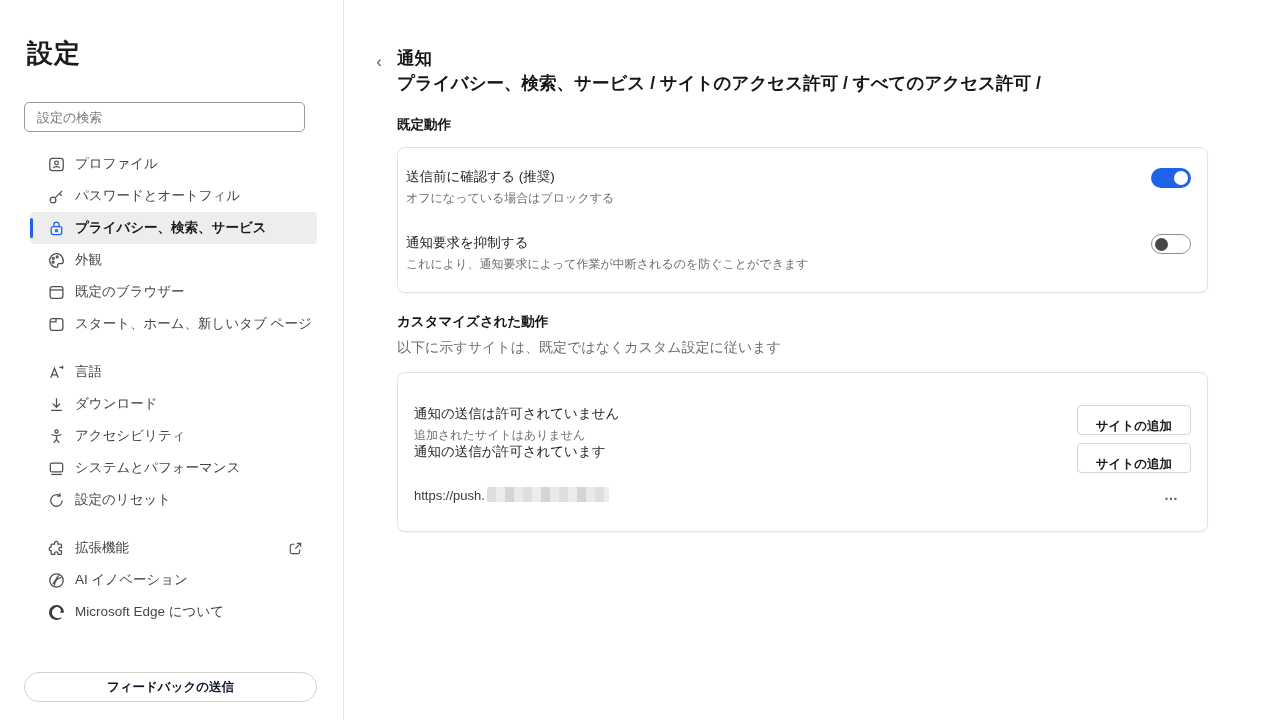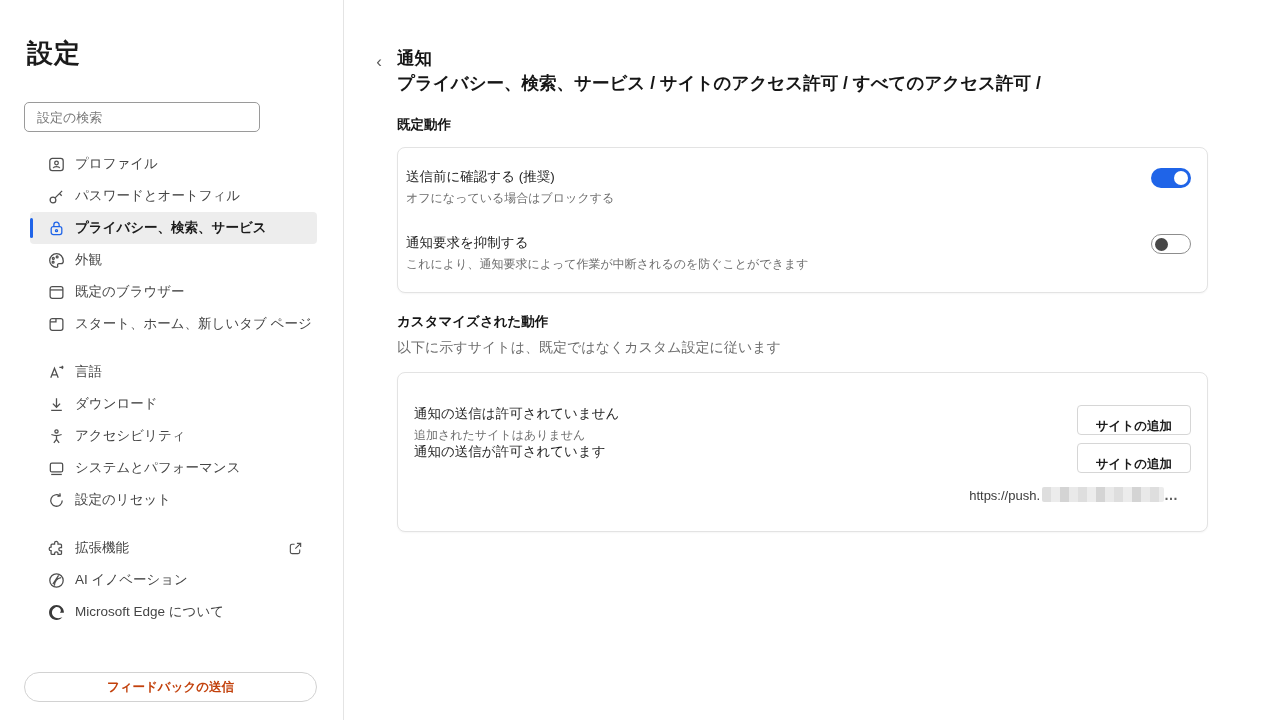--- a/index.html
+++ b/index.html
@@ -3,39 +3,39 @@
 <meta charset="utf-8">
 <style>
   * { margin:0; padding:0; box-sizing:border-box; }
   html,body { width:1280px; height:720px; overflow:hidden; background:#fff;
     font-family:"Liberation Sans","DejaVu Sans",sans-serif; color:#1b1b1b; }
 
   
   .sidebar { position:absolute; left:0; top:0; width:344px; height:720px;
     background:#fff; border-right:1px solid #e4e4e4; }
   .sidebar-title { position:absolute; left:27px; top:36px; font-size:26px; font-weight:bold; letter-spacing:1px; }
-  .search-input { position:absolute; left:24px; top:102px; width:236px; height:30px;
+  .search-input { position:absolute; left:24px; top:102px; width:281px; height:30px;
     border:1px solid #9a9a9a; border-radius:5px; padding:0 12px; font-size:13px;
     color:#1b1b1b; outline:none; font-family:inherit; background:#fff; }
   .search-input::placeholder { color:#767676; }
   .nav { position:absolute; left:30px; top:148px; width:287px; }
   .nav-group { margin-bottom:16px;text-align:right; }
   .nav-item { position:relative; height:32px; display:flex; align-items:center;
     border-radius:4px; font-size:13.5px; color:#454545; cursor:pointer; }
   .nav-item[data-selected="true"] { background:#ededed; color:#1b1b1b; font-weight:bold; }
   .nav-item[data-selected="true"]::before { content:""; position:absolute; left:0; top:6px;
     width:3px; height:20px; border-radius:2px; background:#1f64e8; }
   .nav-icon { width:17px; height:17px; margin-left:18px; margin-right:10px; flex:0 0 auto; display:flex; }
   .nav-icon svg { width:17px; height:17px; }
   .nav-label { white-space:nowrap; }
   .ext-icon { margin-left:auto; margin-right:14px; display:flex; }
   .ext-icon svg { width:15px; height:15px; }
   .feedback-btn { position:absolute; left:24px; bottom:18px; width:293px; height:30px;
     background:#fff; border:1px solid #d2d2d2; border-radius:15px; font-size:12.5px;
-    font-weight:bold; color:#c2410c; cursor:pointer; font-family:inherit; }
+    font-weight:bold; color:#0f172a; cursor:pointer; font-family:inherit; }
 
   
   .main { position:absolute; left:345px; top:0; width:935px; height:720px; }
   .back-btn { position:absolute; left:26px; top:54px; width:16px; height:16px;
     color:#5a5a5a; cursor:pointer; font-size:17px; line-height:16px; text-align:center; }
   .content { margin:0 72px 0 52px; padding-top:46px; }
   .page-title { font-size:17.5px; font-weight:bold; line-height:25px; color:#161616; }
   .section-header { margin-top:20px; font-size:13.5px; font-weight:bold; color:#161616; }
   .section-sub { margin-top:8px; font-size:14px; color:#6e6e6e; }
   .card { margin-top:13px; background:#fff; border:1px solid #e3e3e3; border-radius:8px;
@@ -52,21 +52,21 @@
   .toggle[data-state="on"]::after { content:""; position:absolute; right:3px; top:3px;
     width:14px; height:14px; border-radius:50%; background:#fff; }
   .toggle[data-state="off"] { background:#fff; border:1px solid #8d8d8d; }
   .toggle[data-state="off"]::after { content:""; position:absolute; left:3px; top:2.5px;
     width:13px; height:13px; border-radius:50%; background:#474747; }
 
   .site-btn { height:30px; padding:12px 18px; background:#fff; border:1px solid #d6d6d6;
     border-radius:4px; font-size:12.5px; font-weight:bold; color:#1b1b1b; cursor:pointer;
     font-family:inherit; flex:0 0 auto; }
   .row-b { display:flex; justify-content:space-between; align-items:flex-start; }
-  .url-row { margin-top:14px; margin-left:0; display:flex; justify-content:flex-end; align-items:center; }
+  .url-row { margin-top:14px; margin-left:0; display:flex; justify-content:space-between; align-items:center;gap:8px; }
   .url-text { font-size:13px; color:#3a3a3a; }
   .redacted { display:inline-block; width:122px; height:15px; margin-left:2px; vertical-align:-2px;
     border-radius:2px;
     background:repeating-linear-gradient(90deg,#dedede 0 9px,#ececec 9px 18px,#d4d4d4 18px 27px,#e9e9e9 27px 36px); }
   .more-btn { color:#5f5f5f; font-size:14px; font-weight:bold; letter-spacing:1px; cursor:pointer;
     margin-right:12px; line-height:10px; }
 </style>
 </head>
 <body>
 

